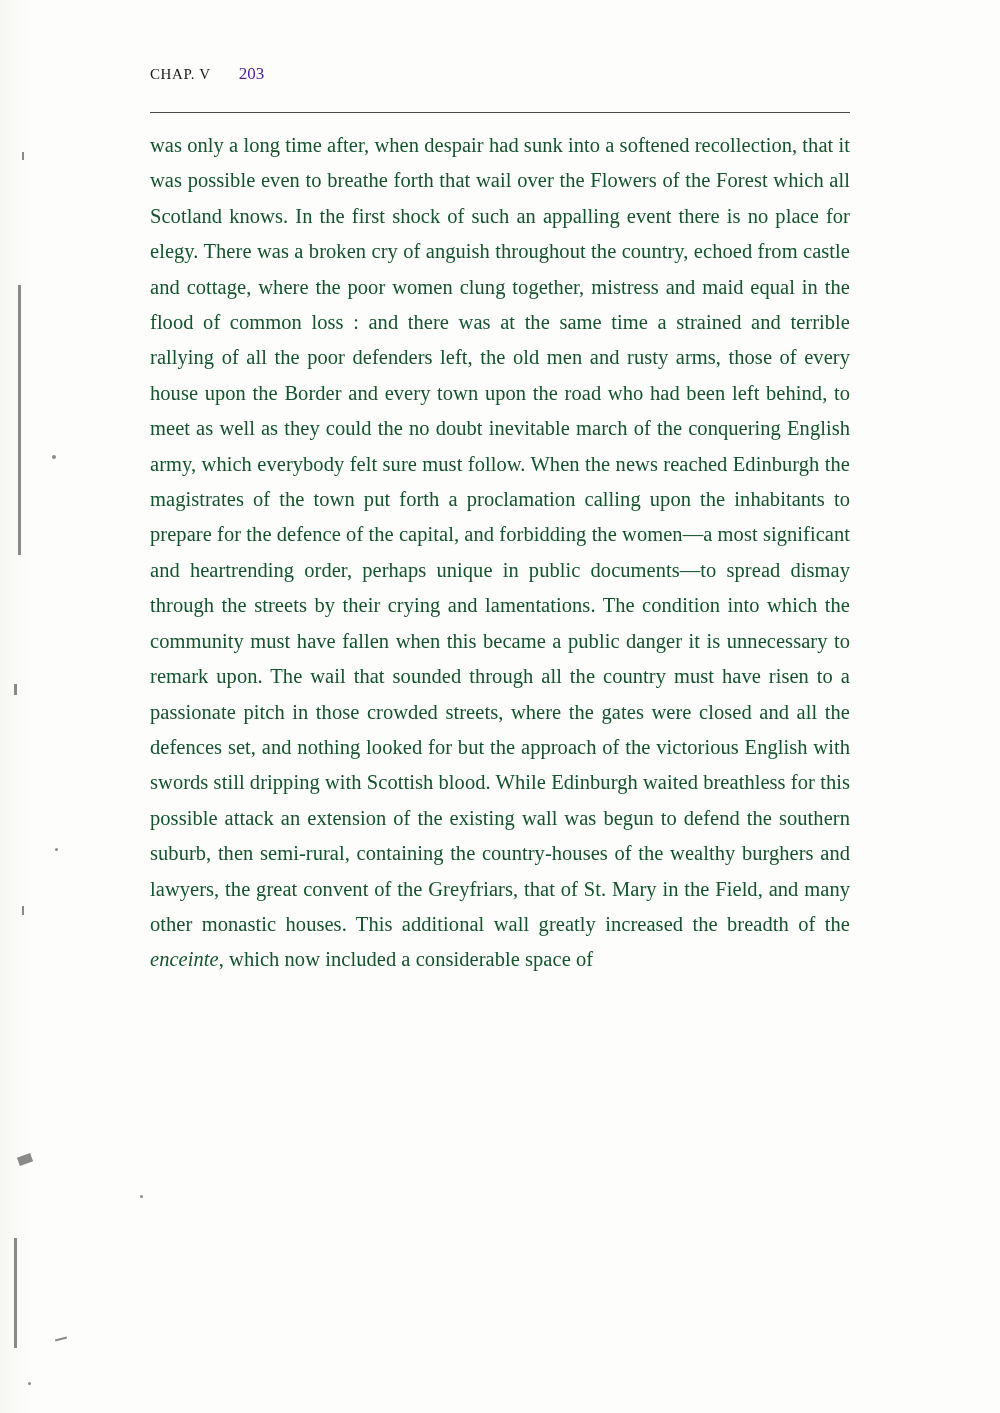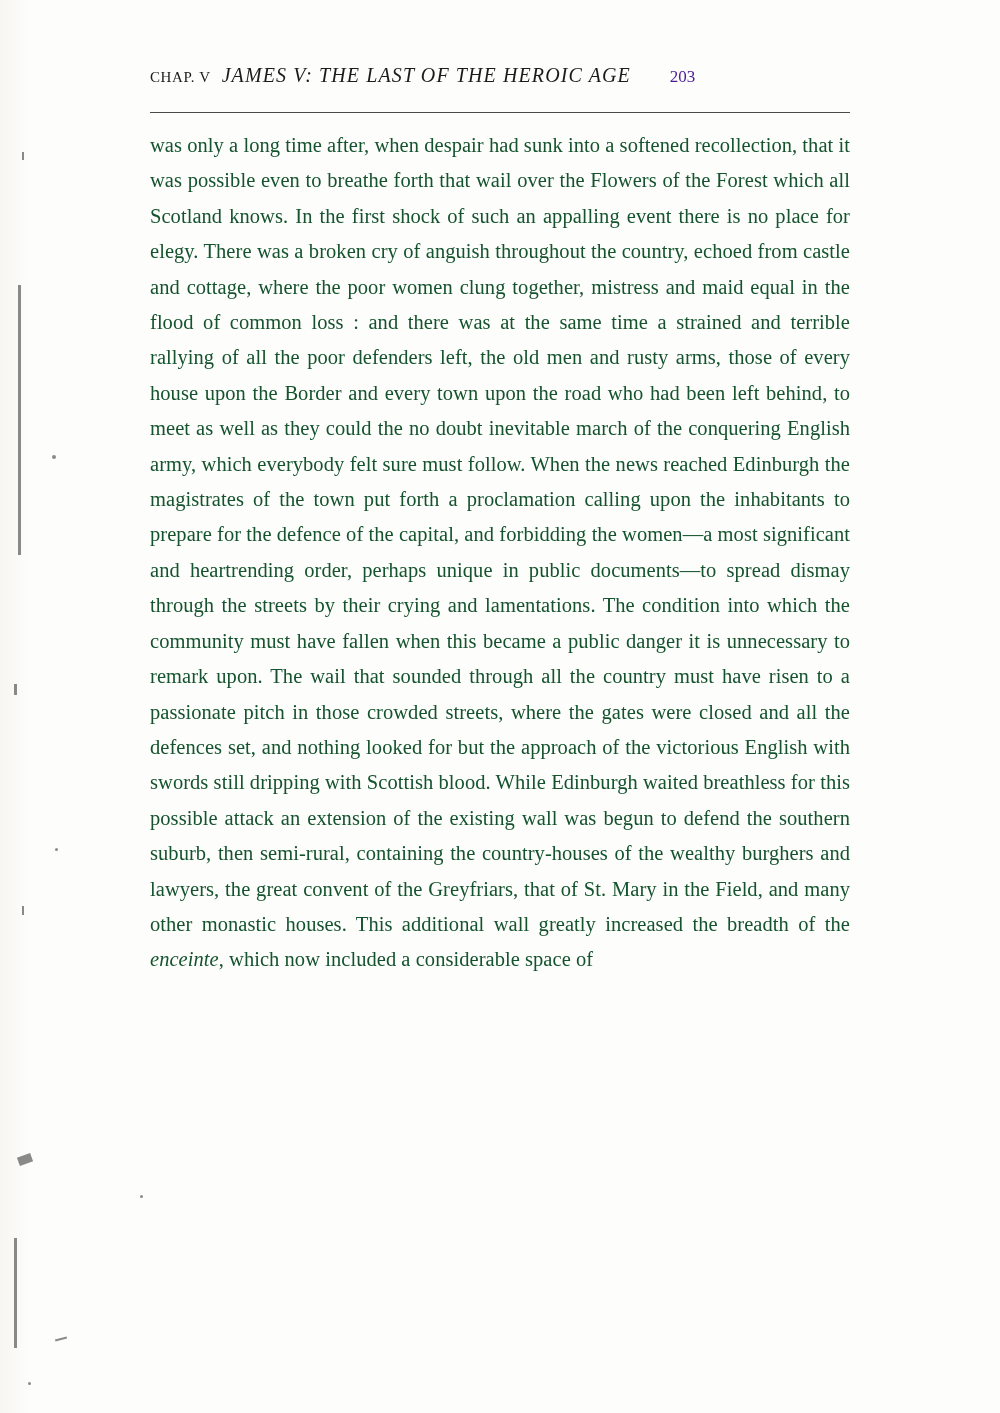--- a/index.html
+++ b/index.html
@@ -39,21 +39,20 @@
   }
 
   .header {
     position: absolute;
     top: 64px;
     left: 150px;
     width: 700px;
     display: flex;
     align-items: baseline;
     justify-content: flex-start;
-    gap: 11px;
     white-space: nowrap;
   }
   .chap-label {
     font-variant: small-caps;
     font-size: 15px;
     letter-spacing: .6px;
     color: #1b1b1b;
   }
   .running-title {
     font-style: italic;
@@ -109,21 +108,20 @@
   <div class="gutter-mark" style="left:55px; top:848px; width:3px; height:3px; border-radius:50%;"></div>
   <div class="gutter-mark" style="left:22px; top:906px; width:2px; height:9px;"></div>
   <div class="gutter-mark" style="left:18px; top:1155px; width:14px; height:9px; transform:rotate(-20deg);"></div>
   <div class="gutter-mark" style="left:14px; top:1238px; width:3px; height:110px;"></div>
   <div class="gutter-mark" style="left:55px; top:1338px; width:12px; height:2px; transform:rotate(-15deg);"></div>
   <div class="gutter-mark" style="left:28px; top:1382px; width:3px; height:3px; border-radius:50%;"></div>
   <div class="gutter-mark" style="left:140px; top:1195px; width:3px; height:3px; border-radius:50%;"></div>
 
   <div class="header">
     <span class="chap-label">CHAP. V</span>
-    <span class="running-title">JAMES V: THE LAST OF THE HEROIC AGE</span>
     <span class="page-number">203</span>
   </div>
 
   <div class="rule"></div>
 
   <div class="body-text">
     <p><span>was only a long time after, when despair had sunk into a softened recollection, that it was possible even to breathe forth that wail over the Flowers of the Forest which all Scotland knows.   In the first shock of such an appalling event there is no place for elegy.   There was a broken cry of anguish throughout the country, echoed from castle and cottage, where the poor women clung together, mistress and maid equal in the flood of common loss : and there was at the same time a strained and terrible rallying of all the poor defenders left, the old men and rusty arms, those of every house upon the Border and every town upon the road who had been left behind, to meet as well as they could the no doubt inevitable march of the conquering English army, which everybody felt sure must follow.   When the news reached Edinburgh the magistrates of the town put forth a proclamation calling upon the inhabitants to prepare for the defence of the capital, and forbidding the women—a most significant and heartrending order, perhaps unique in public documents—to spread dismay through the streets by their crying and lamentations.   The condition into which the community must have fallen when this became a public danger it is unnecessary to remark upon.   The wail that sounded through all the country must have risen to a passionate pitch in those crowded streets, where the gates were closed and all the defences set, and nothing looked for but the approach of the victorious English with swords still dripping with Scottish blood.   While Edinburgh waited breathless for this possible attack an extension of the existing wall was begun to defend the southern suburb, then semi-rural, containing the country-houses of the wealthy burghers and lawyers, the great convent of the Greyfriars, that of St. Mary in the Field, and many other monastic houses.   This additional wall greatly increased the breadth of the </span><i>enceinte</i><span>, which now included a considerable space of</span></p>
   </div>
 
 </div>

